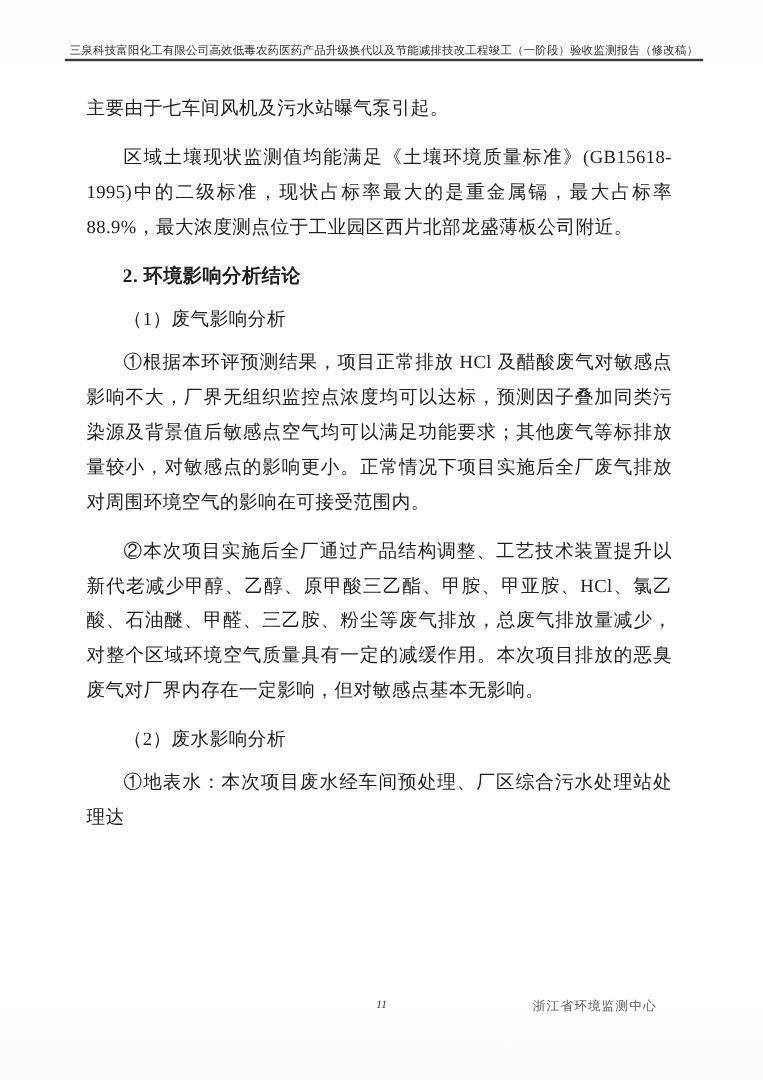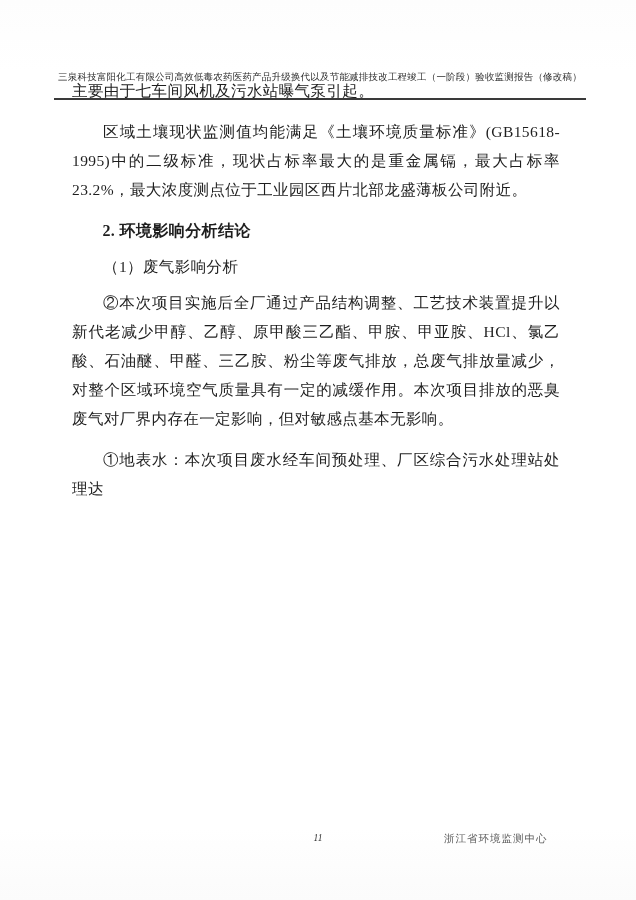--- a/index.html
+++ b/index.html
@@ -18,25 +18,24 @@
     filter:blur(0.35px);
     -webkit-filter:blur(0.35px);
   }
   .running-header{
     position:absolute;
     top:36px;left:54px;right:50px;
     text-align:center;
     font-size:9.5px;
     letter-spacing:0.2px;
     color:#2c2c2c;
-    padding-bottom:14px;
+    padding-bottom:0;
     border-bottom:2px solid #3a3a3a;
     white-space:nowrap;
     overflow:hidden;
-    margin-top:35px;
   }
   .doc-body{
     position:absolute;
     top:76px;left:72px;right:60px;
     font-size:15.5px;
     line-height:29px;
     color:#1e1e1e;
     text-align:justify;
     letter-spacing:0.4px;
   }
@@ -64,24 +63,26 @@
 </style>
 </head>
 <body>
 
 <div class="page">
 
   <div class="running-header scan-text">三泉科技富阳化工有限公司高效低毒农药医药产品升级换代以及节能减排技改工程竣工（一阶段）验收监测报告（修改稿）</div>
 
   <div class="doc-body scan-text">
     <div class="blk cont">主要由于七车间风机及污水站曝气泵引起。</div>
-    <div class="blk para">区域土壤现状监测值均能满足《土壤环境质量标准》(GB15618-1995)中的二级标准，现状占标率最大的是重金属镉，最大占标率 23.2%，最大浓度测点位于工业园区西片北部龙盛薄板公司附近。</div>
+    <div class="blk para">区域土壤现状监测值均能满足《土壤环境质量标准》(GB15618-1995)中的二级标准，现状占标率最大的是重金属镉，最大占标率 88.9%，最大浓度测点位于工业园区西片北部龙盛薄板公司附近。</div>
     <div class="blk h-num">2. 环境影响分析结论</div>
     <div class="blk sub">（1）废气影响分析</div>
+    <div class="blk para">①根据本环评预测结果，项目正常排放 HCl 及醋酸废气对敏感点影响不大，厂界无组织监控点浓度均可以达标，预测因子叠加同类污染源及背景值后敏感点空气均可以满足功能要求；其他废气等标排放量较小，对敏感点的影响更小。正常情况下项目实施后全厂废气排放对周围环境空气的影响在可接受范围内。</div>
     <div class="blk para">②本次项目实施后全厂通过产品结构调整、工艺技术装置提升以新代老减少甲醇、乙醇、原甲酸三乙酯、甲胺、甲亚胺、HCl、氯乙酸、石油醚、甲醛、三乙胺、粉尘等废气排放，总废气排放量减少，对整个区域环境空气质量具有一定的减缓作用。本次项目排放的恶臭废气对厂界内存在一定影响，但对敏感点基本无影响。</div>
+    <div class="blk sub">（2）废水影响分析</div>
     <div class="blk para">①地表水：本次项目废水经车间预处理、厂区综合污水处理站处理达</div>
   </div>
 
   <div class="footer-page scan-text">11</div>
 
   <div class="footer-org scan-text">浙江省环境监测中心</div>
 
 </div>
 
 </body></html>

